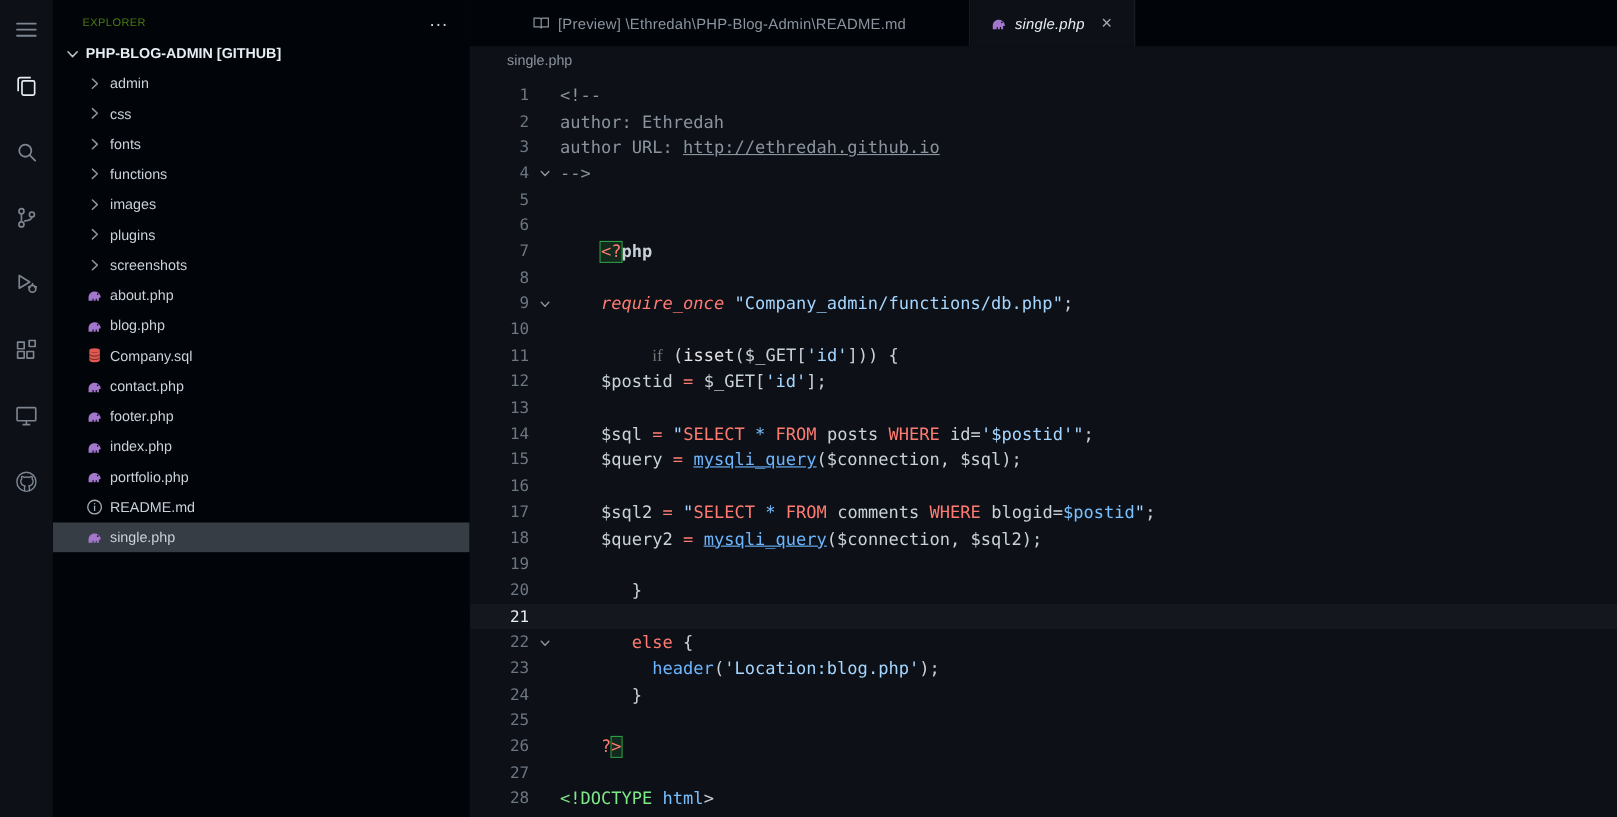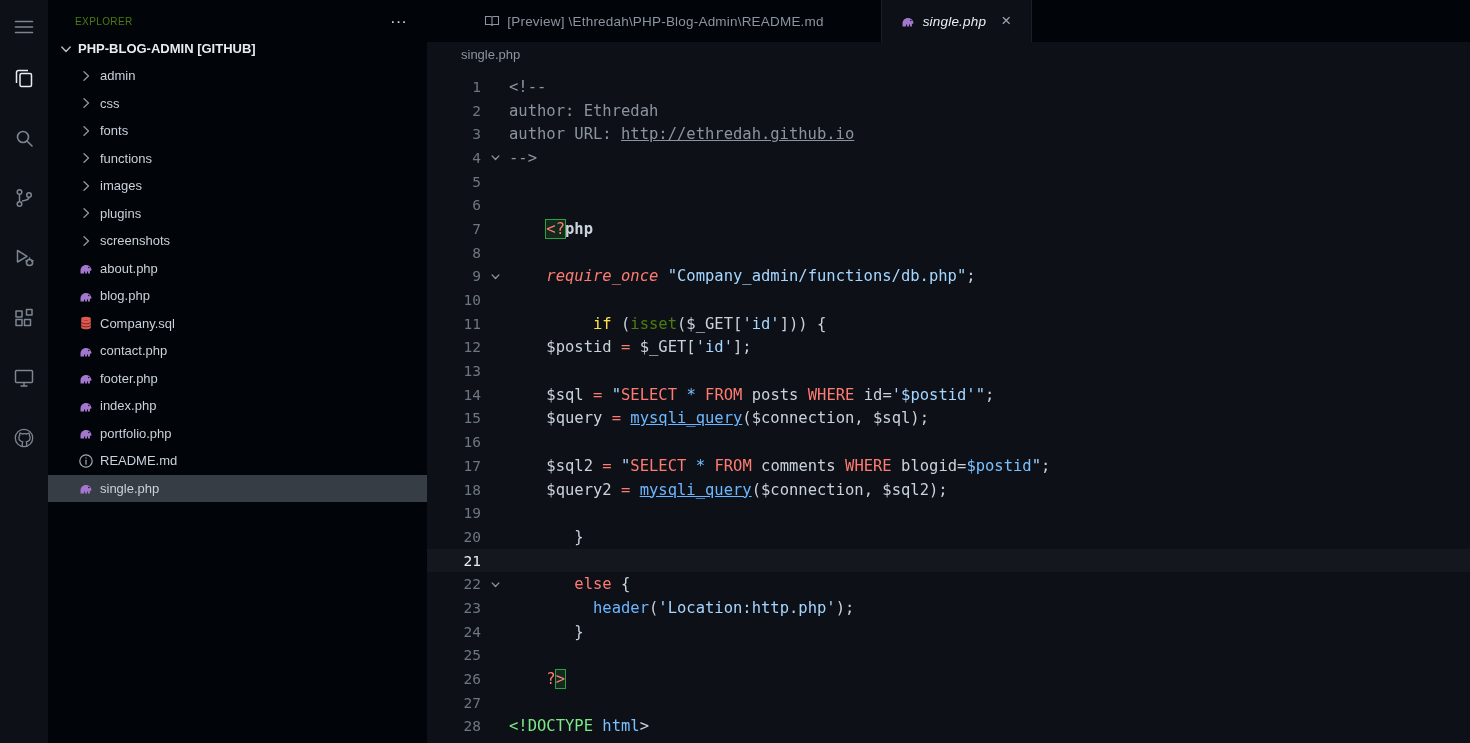--- a/index.html
+++ b/index.html
@@ -345,21 +345,21 @@
           <span class="code-text"><span style="color:#c9d1d9;">    </span><span style="color:#ff7b72;font-style:italic;">require_once</span><span style="color:#c9d1d9;"> </span><span style="color:#a5d6ff;">"Company_admin/functions/db.php"</span><span style="color:#c9d1d9;">;</span></span>
         </div>
         <div class="code-line">
           <span class="ln">10</span>
           <span class="fold"></span>
           <span class="code-text"></span>
         </div>
         <div class="code-line">
           <span class="ln">11</span>
           <span class="fold"></span>
-          <span class="code-text"><span style="color:#c9d1d9;">         </span><span style="color:#fde047;">if</span><span style="color:#c9d1d9;"> (</span><span style="color:#4d7c0f;text-align:center;">isset</span><span style="color:#c9d1d9;">(</span><span style="color:#c9d1d9;">$_GET</span><span style="color:#c9d1d9;">[</span><span style="color:#a5d6ff;">'id'</span><span style="color:#c9d1d9;">])) {</span></span>
+          <span class="code-text"><span style="color:#c9d1d9;">         </span><span style="color:#737373;font-family:Liberation Serif, serif;">if</span><span style="color:#c9d1d9;"> (</span><span style="color:#e5e5e5;text-align:center;">isset</span><span style="color:#c9d1d9;">(</span><span style="color:#c9d1d9;">$_GET</span><span style="color:#c9d1d9;">[</span><span style="color:#a5d6ff;">'id'</span><span style="color:#c9d1d9;">])) {</span></span>
         </div>
         <div class="code-line">
           <span class="ln">12</span>
           <span class="fold"></span>
           <span class="code-text"><span style="color:#c9d1d9;">    </span><span style="color:#c9d1d9;">$postid </span><span style="color:#ff7b72;">=</span><span style="color:#c9d1d9;"> $_GET[</span><span style="color:#a5d6ff;">'id'</span><span style="color:#c9d1d9;">];</span></span>
         </div>
         <div class="code-line">
           <span class="ln">13</span>
           <span class="fold"></span>
           <span class="code-text"></span>
@@ -409,21 +409,21 @@
           <span class="fold">
             <svg width="13" height="13" viewBox="0 0 16 16" fill="none" stroke="#8b949e" stroke-width="1.6" stroke-linecap="round" stroke-linejoin="round">
               <path d="M3.8 6L8 10.5 12.2 6"></path>
             </svg>
           </span>
           <span class="code-text"><span style="color:#c9d1d9;">       </span><span style="color:#ff7b72;">else</span><span style="color:#c9d1d9;"> {</span></span>
         </div>
         <div class="code-line">
           <span class="ln">23</span>
           <span class="fold"></span>
-          <span class="code-text"><span style="color:#c9d1d9;">         </span><span style="color:#6cb6ff;">header</span><span style="color:#c9d1d9;">(</span><span style="color:#a5d6ff;">'Location:http.php'</span><span style="color:#c9d1d9;">);</span></span>
+          <span class="code-text"><span style="color:#c9d1d9;">         </span><span style="color:#6cb6ff;">header</span><span style="color:#c9d1d9;">(</span><span style="color:#a5d6ff;">'Location:blog.php'</span><span style="color:#c9d1d9;">);</span></span>
         </div>
         <div class="code-line">
           <span class="ln">24</span>
           <span class="fold"></span>
           <span class="code-text"><span style="color:#c9d1d9;">       }</span></span>
         </div>
         <div class="code-line">
           <span class="ln">25</span>
           <span class="fold"></span>
           <span class="code-text"></span>

